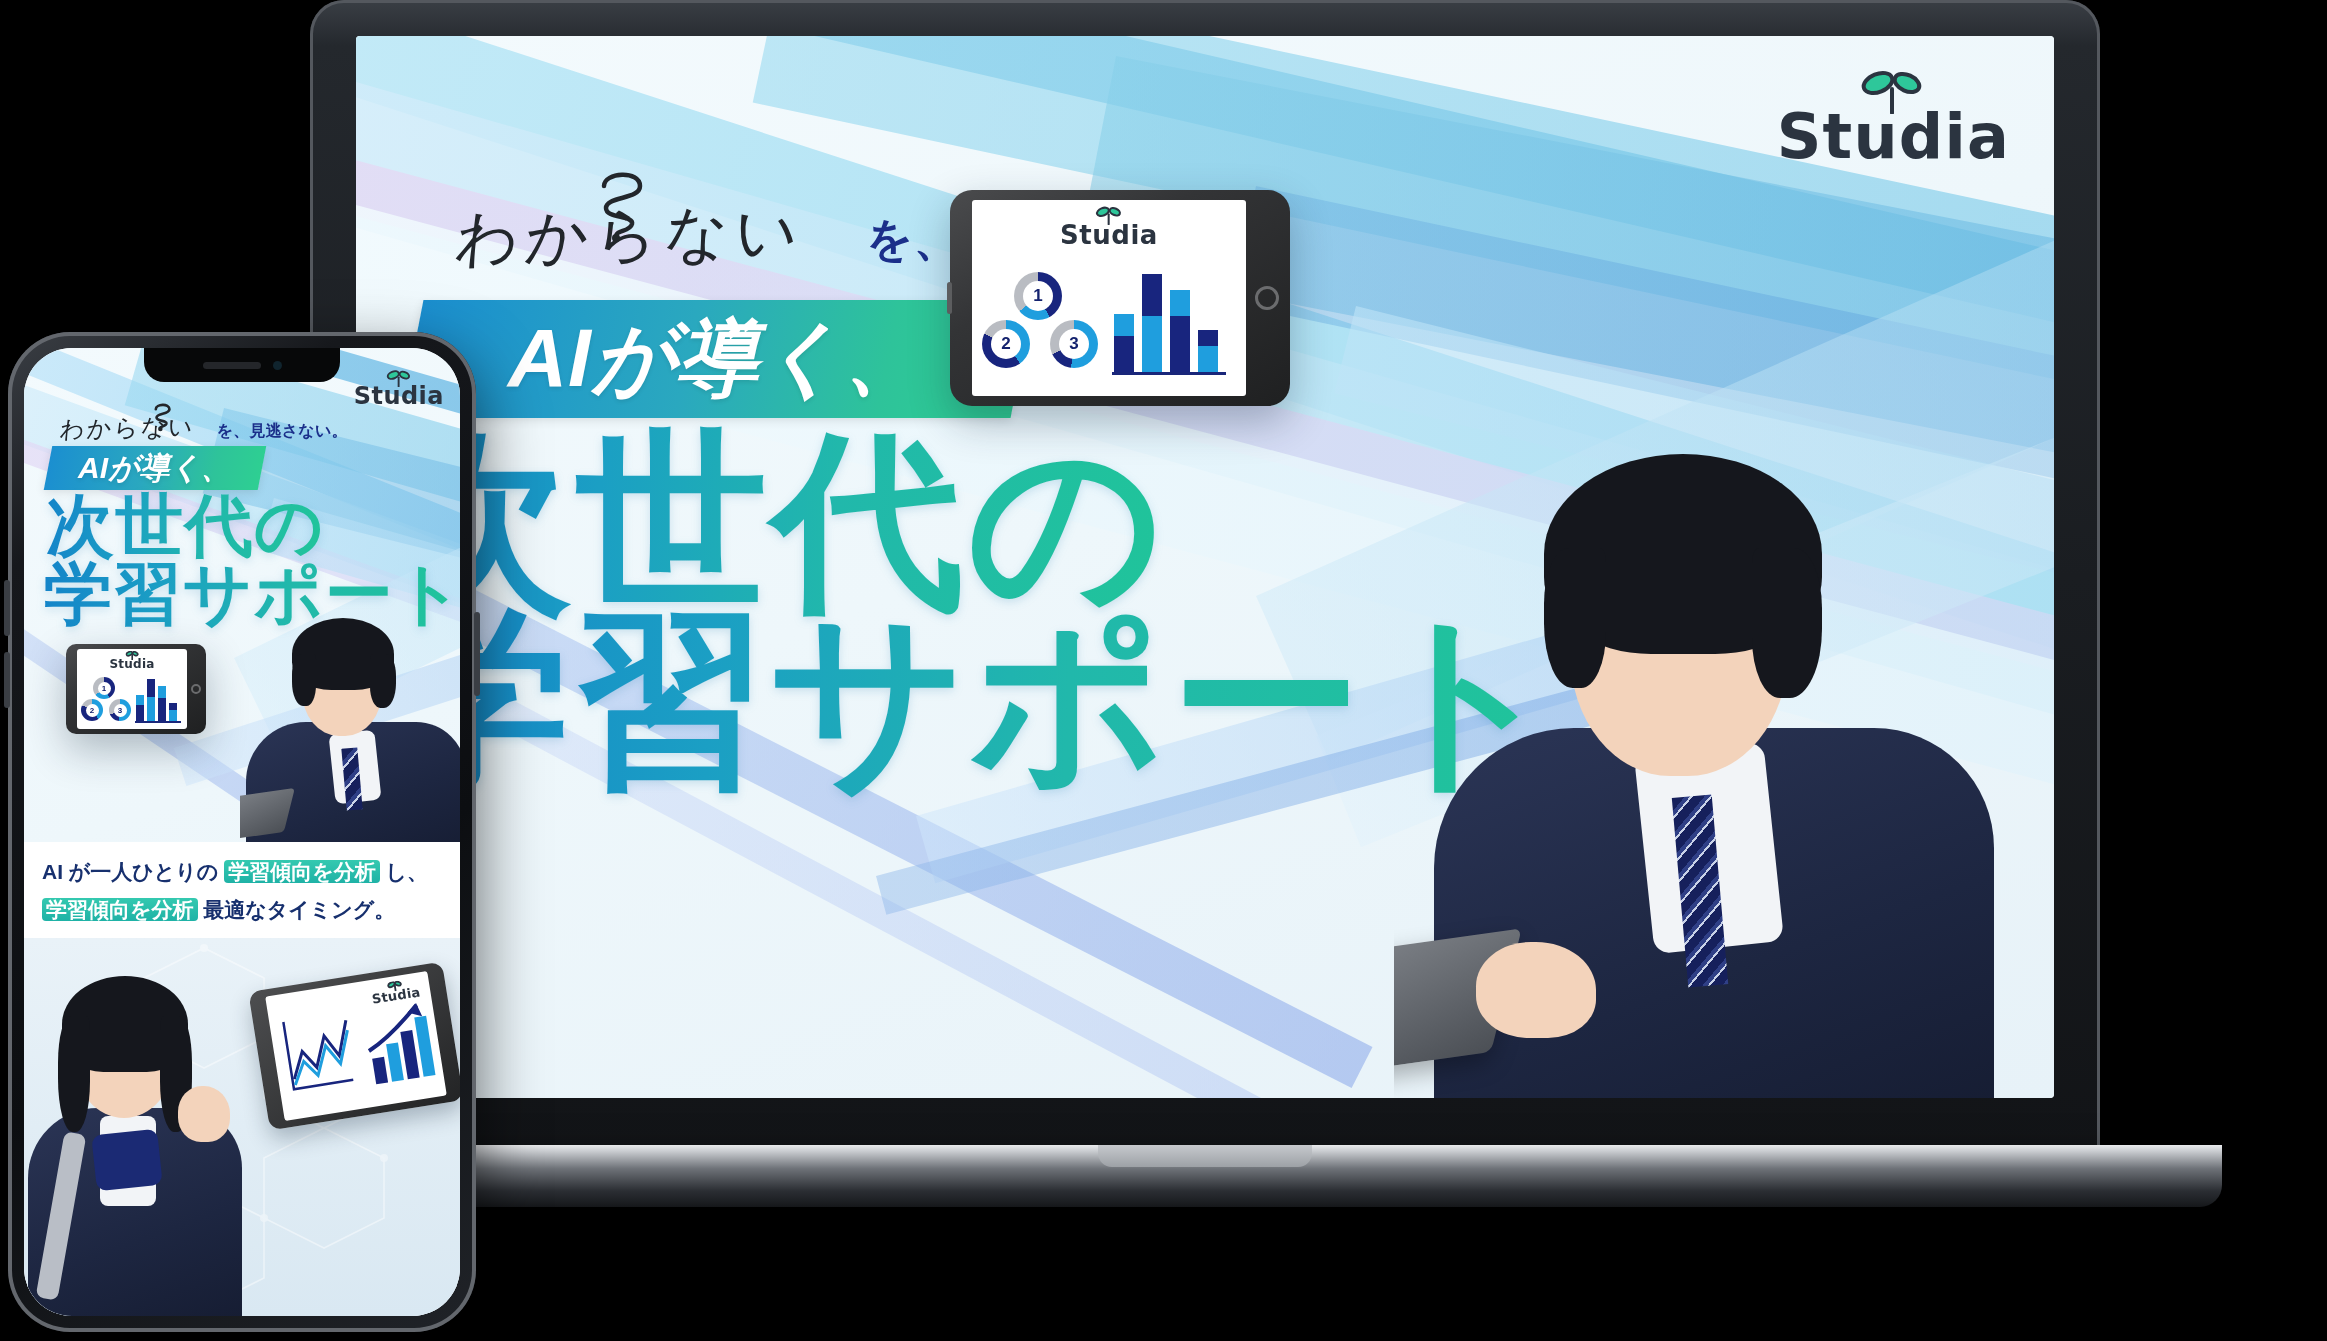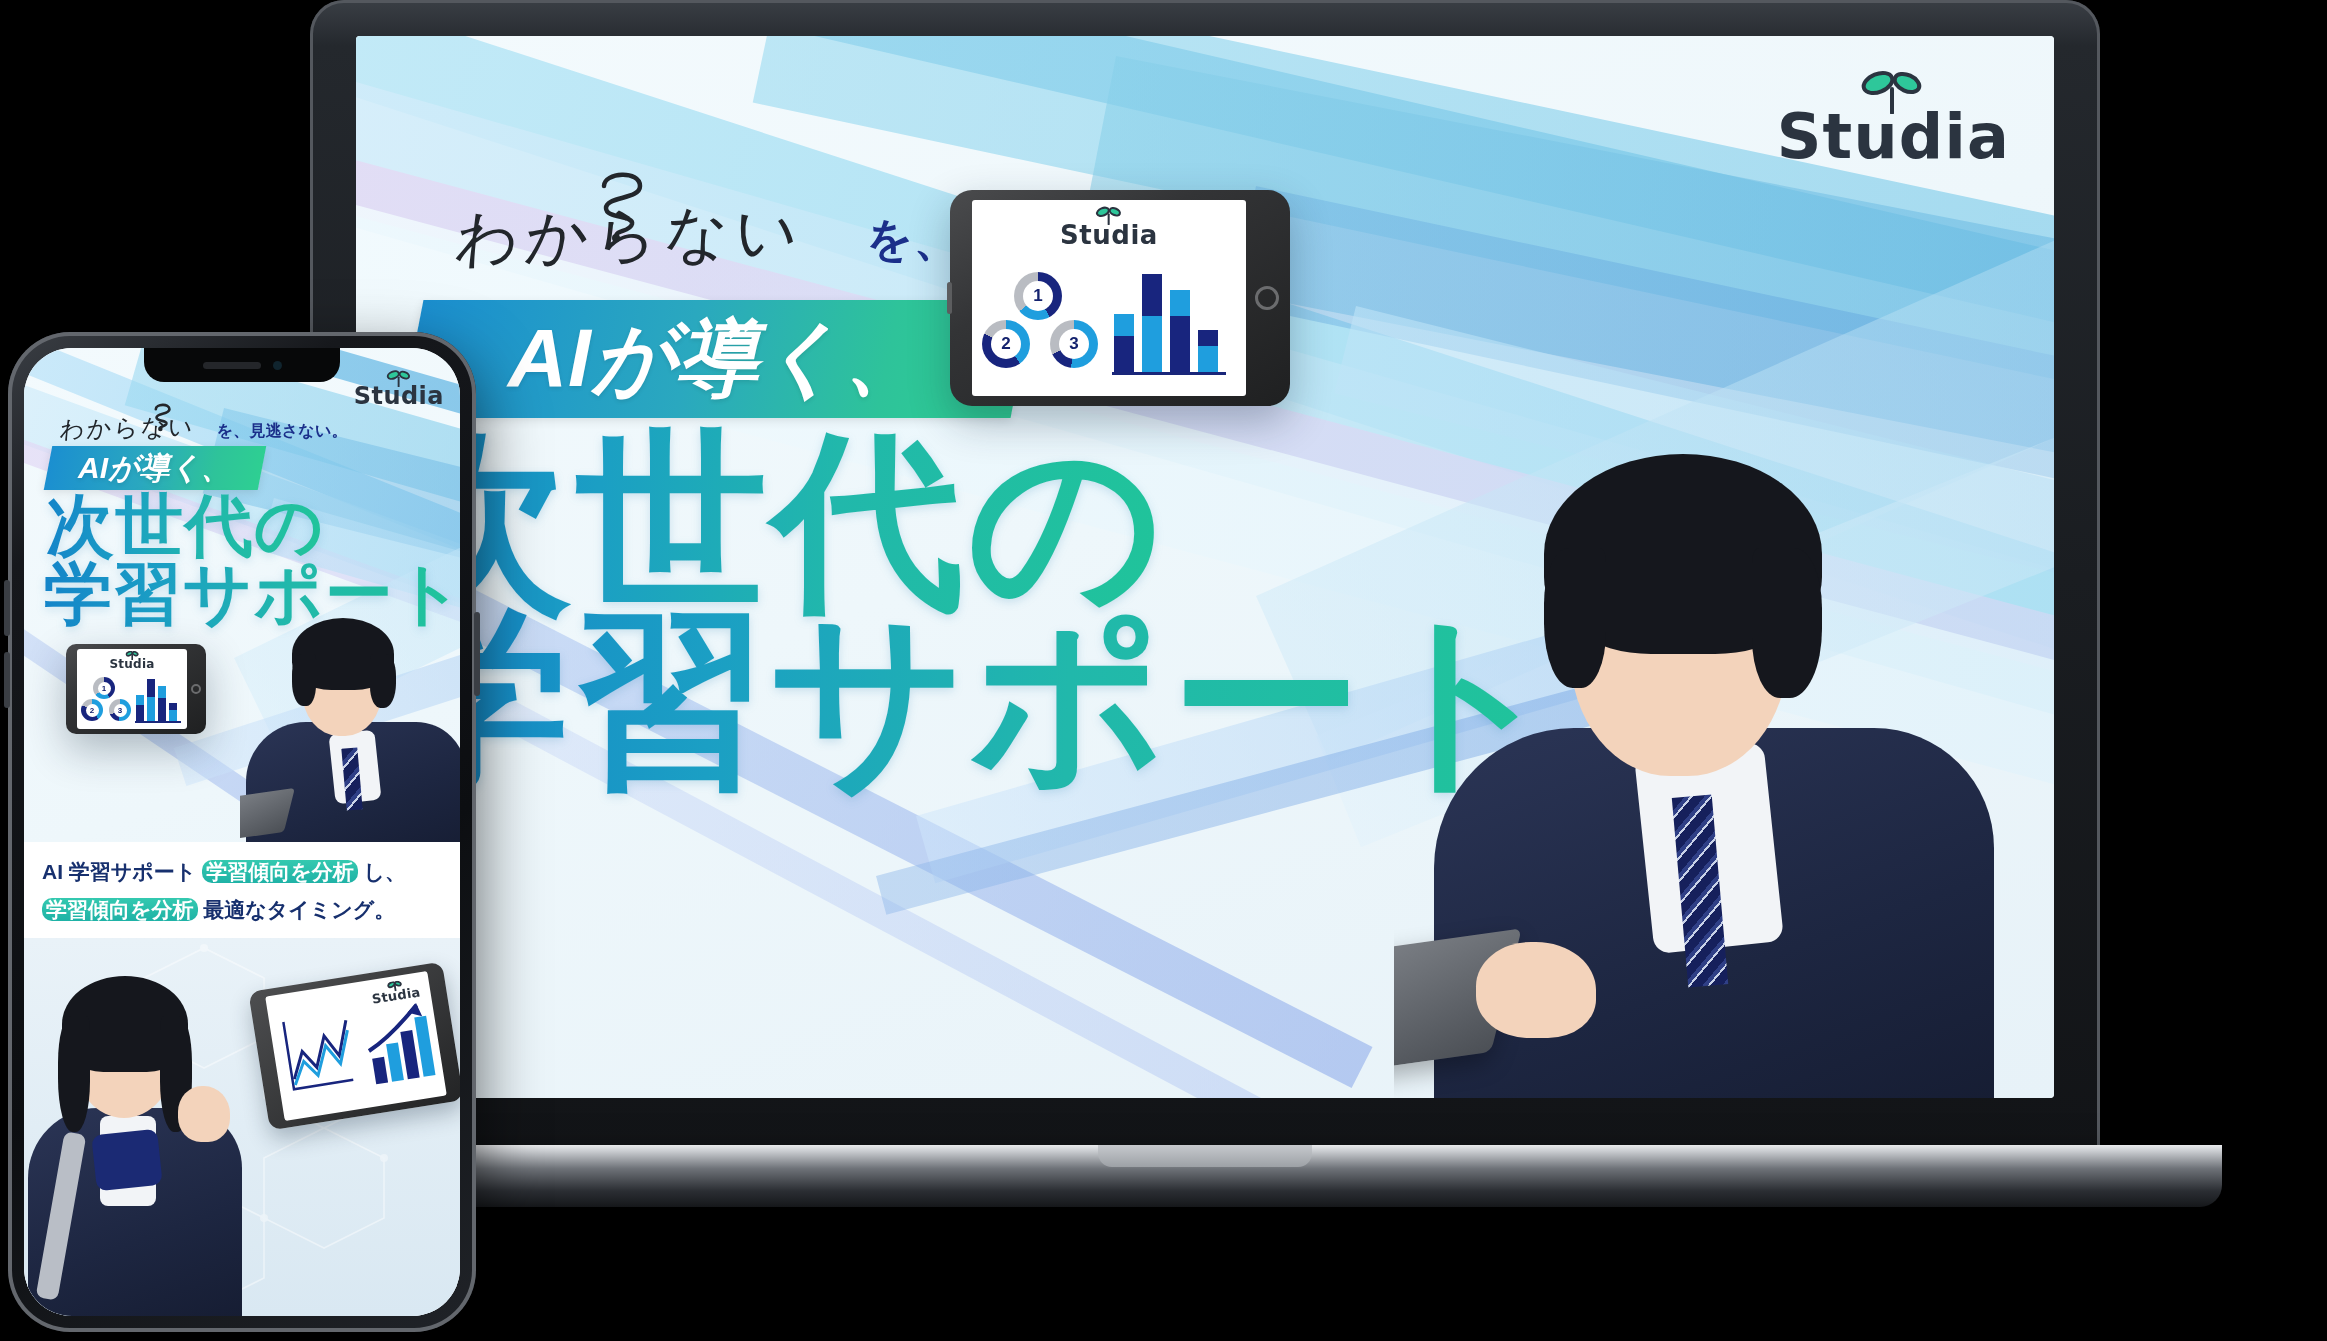--- a/index.html
+++ b/index.html
@@ -108,21 +108,21 @@
   }
   .phone-notch{
     position:absolute; left:50%; transform:translateX(-50%); top:16px;
     width:196px; height:34px; background:#070809; border-radius:0 0 20px 20px; z-index:9;
     display:flex; align-items:center; justify-content:center; gap:12px;
   }
   .notch-speaker{ width:58px; height:7px; background:#24262a; border-radius:5px; }
   .notch-cam{ width:9px; height:9px; background:#10242e; border-radius:50%; }
   .phone-btn{ position:absolute; background:#3a3e44; border-radius:3px; }
 
-  .hl{ background:linear-gradient(180deg,#34c9b0,#1fb2a6); color:#fff; padding:0 4px; border-radius:10px; }
+  .hl{ background:linear-gradient(180deg,#34c9b0,#1fb2a6); color:#fff; padding:0 4px; border-radius:4px; }
   .subtext{ position:absolute; color:#17306e; font-weight:700; white-space:nowrap; }
   .whiteband{ position:absolute; background:#fff; }
   .hexbg{ position:absolute; inset:0; background:linear-gradient(180deg,#e9f2f8 0%,#d9e8f2 100%); }
 </style>
 </head>
 <body>
 
 <div id="stage">
 
   <div class="laptop">
@@ -358,21 +358,21 @@
           <div class="tie" style="left:104px;top:152px;width:16px;height:62px;transform:rotate(-5deg);"></div>
           <div class="face" style="left:62px;top:42px;width:80px;height:98px;border-radius:48% 48% 46% 46%;"></div>
           <div class="hair" style="left:52px;top:22px;width:102px;height:72px;border-radius:52% 52% 40% 40%;"></div>
           <div class="hair" style="left:52px;top:58px;width:24px;height:52px;border-radius:40% 10% 40% 46%;"></div>
           <div class="hair" style="left:130px;top:58px;width:26px;height:54px;border-radius:10% 40% 46% 40%;"></div>
           <div style="position:absolute;left:-80px;bottom:6px;width:130px;height:42px;background:linear-gradient(160deg,#8d9197,#4b4f55);transform:rotate(-8deg) skewX(-22deg);border-radius:4px;"></div>
         </div>
 
         <div class="whiteband" style="left:0;top:494px;width:436px;height:96px;"></div>
         <div class="subtext" style="left:18px;top:510px;font-size:21px;">
-          <span>AI 学習サポート </span><span class="hl">学習傾向を分析</span><span> し、</span>
+          <span>AI が一人ひとりの </span><span class="hl">学習傾向を分析</span><span> し、</span>
         </div>
         <div class="subtext" style="left:18px;top:548px;font-size:21px;">
           <span class="hl">学習傾向を分析</span><span> 最適なタイミング。</span>
         </div>
 
         <div class="hexbg" style="top:590px;bottom:0;">
           <svg width="436" height="380" viewBox="0 0 436 380" style="position:absolute;inset:0;opacity:.45;">
             <g fill="none" stroke="#ffffff" stroke-width="1.6">
               <polygon points="120,40 180,10 240,40 240,100 180,130 120,100"></polygon>
               <polygon points="240,100 300,70 360,100 360,160 300,190 240,160"></polygon>

